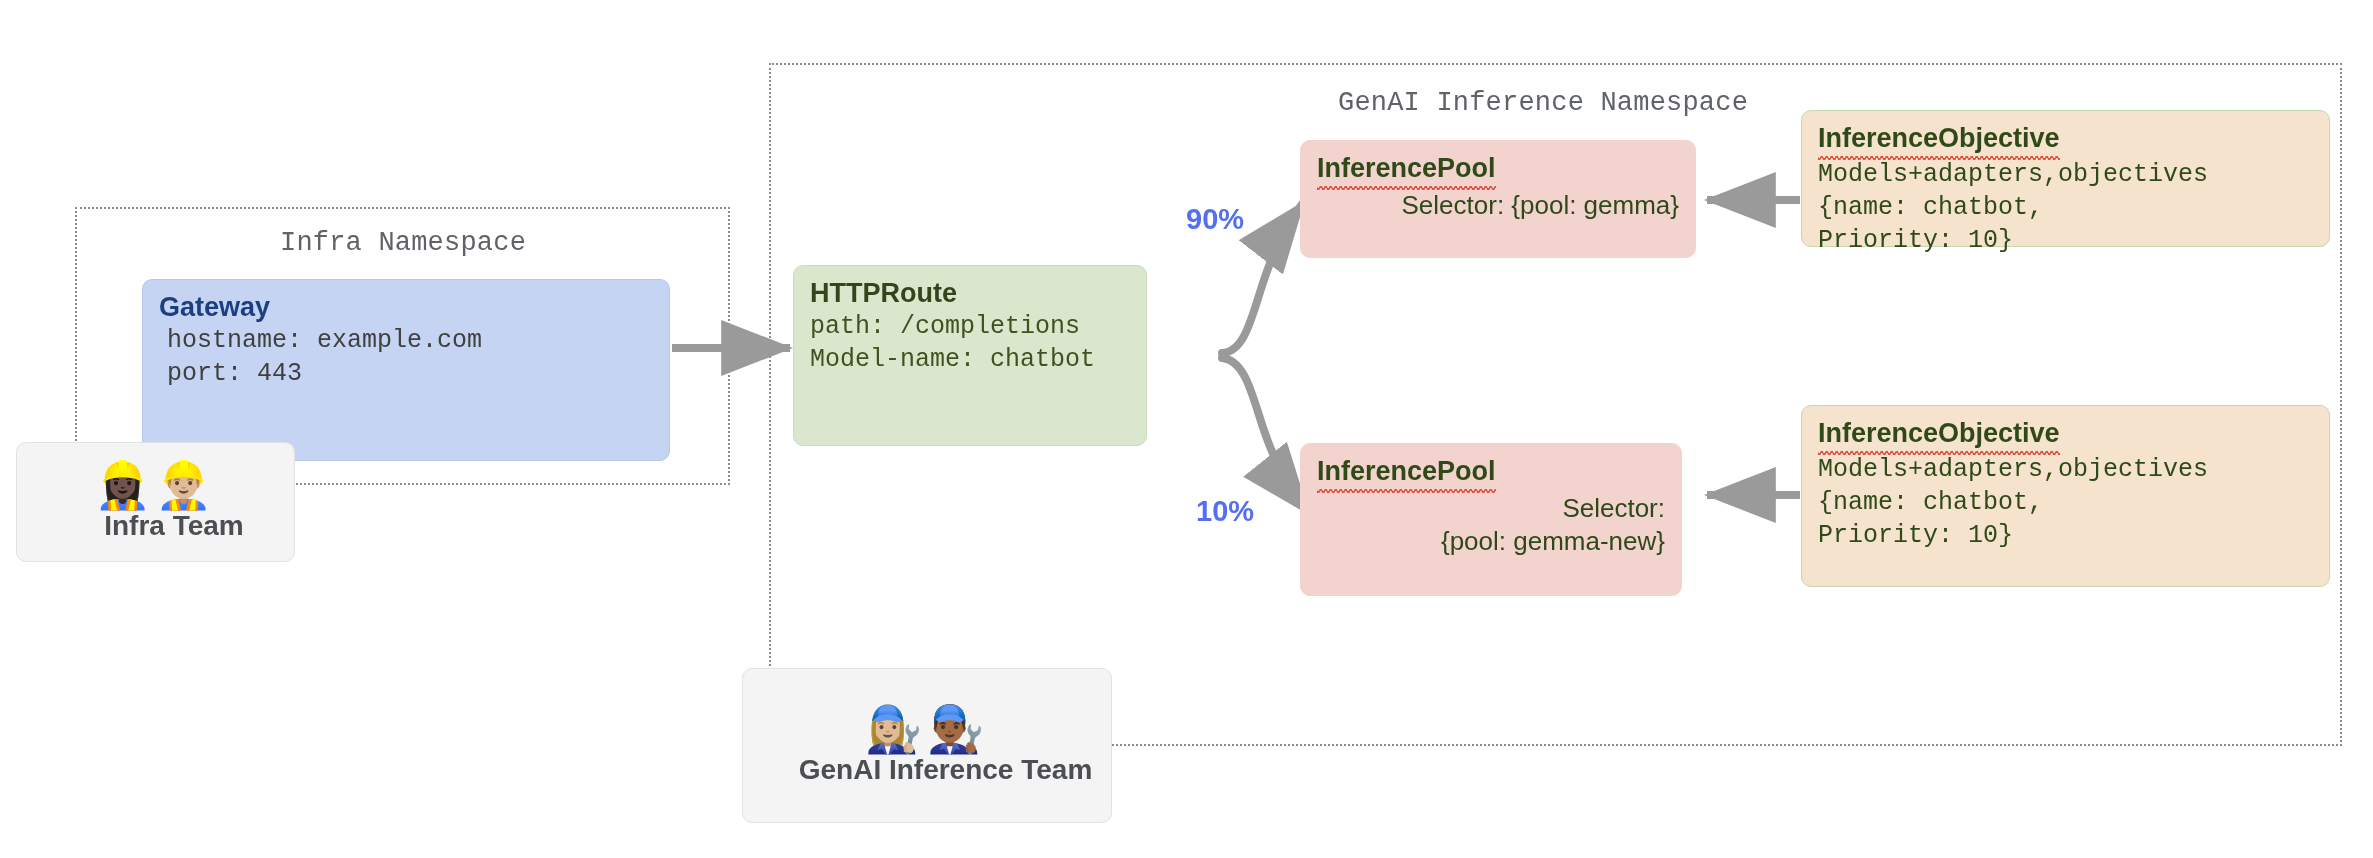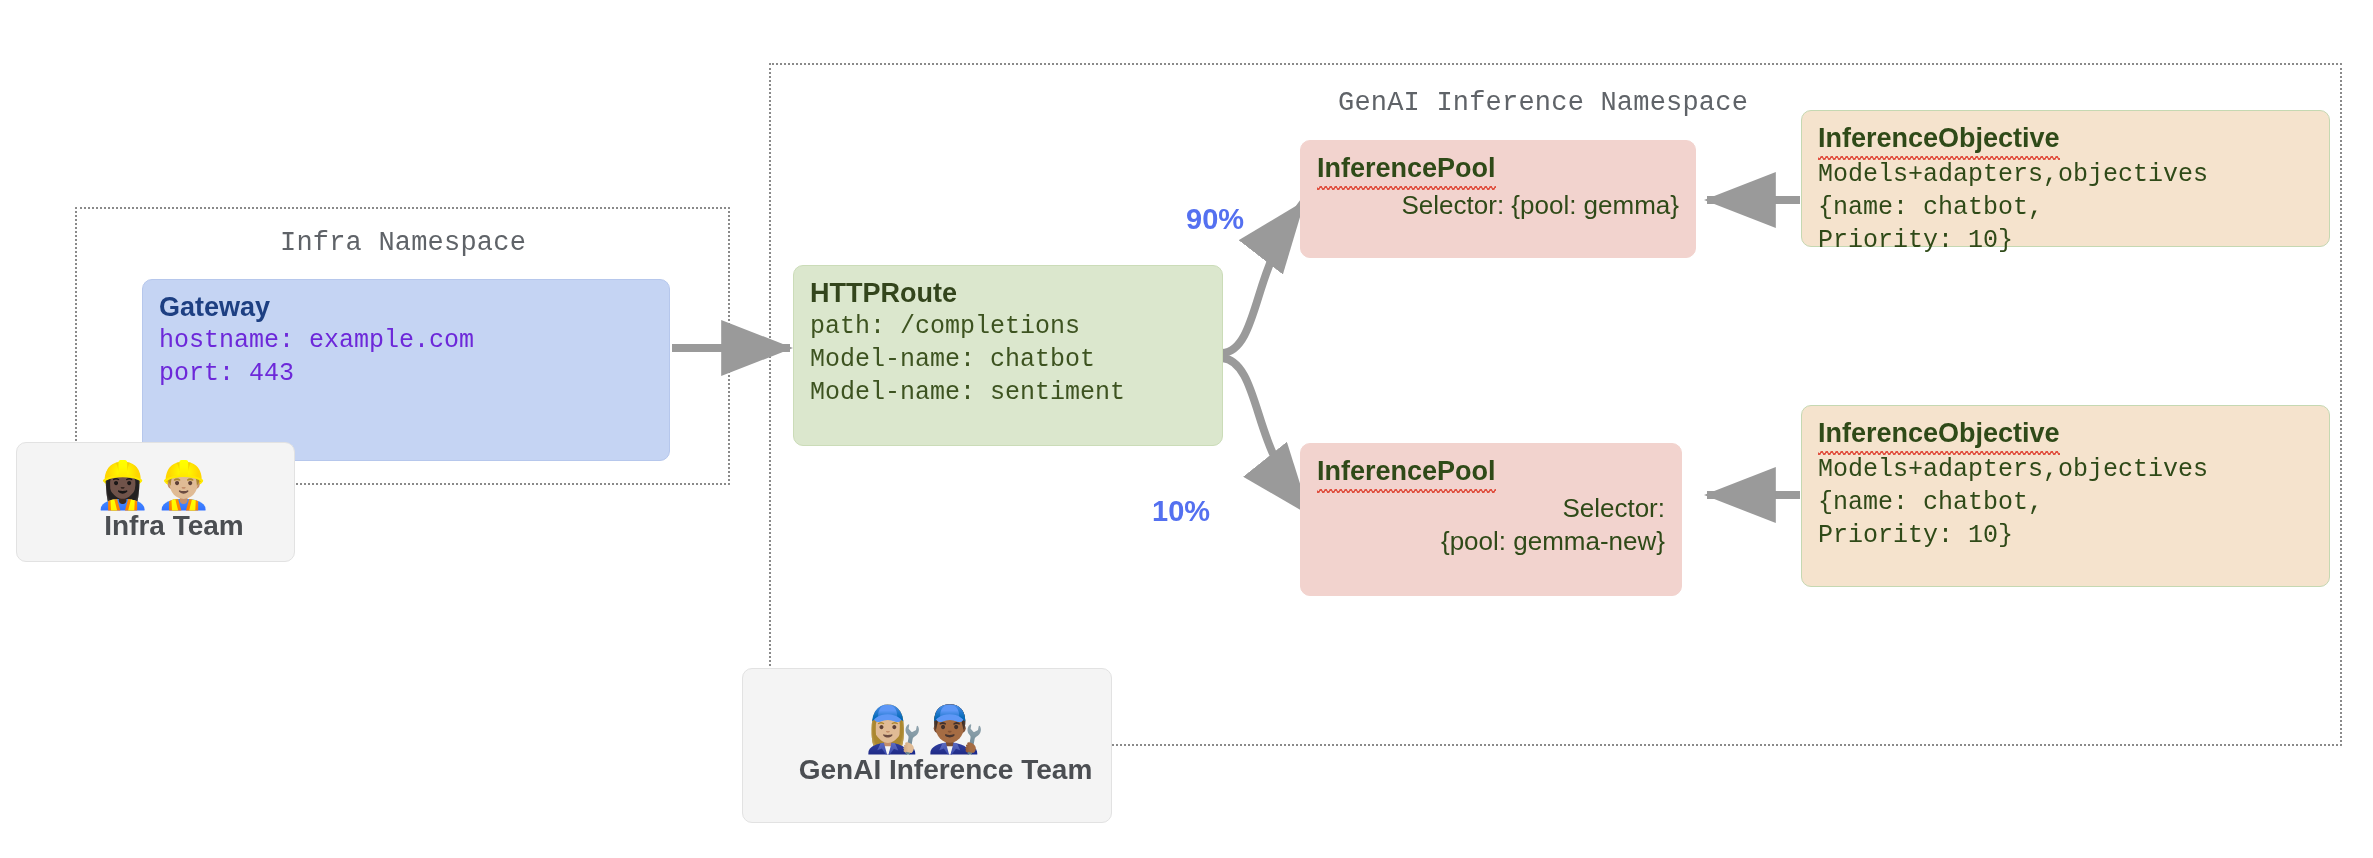--- a/index.html
+++ b/index.html
@@ -61,21 +61,21 @@
     line-height: 1.28;
     white-space: pre;
   }
 
   
   .gateway {
     background: #c5d4f3;
     border: 1px solid #b6c7ec;
   }
   .gateway .card-title { color: #1d3f82; }
-  .gateway .card-line  { color: #6d28d9; }
+  .gateway .card-line  { color: #404040; margin-left: 8px; }
 
   
   .httproute {
     background: #dbe7cd;
     border: 1px solid #cbdcb8;
   }
   .httproute .card-title { color: #33451c; }
   .httproute .card-line  { color: #3d5320; }
 
   
@@ -189,43 +189,42 @@
 
     <line x1="1800" y1="495" x2="1707" y2="495" stroke="#9a9a9a" stroke-width="8" marker-end="url(#arrowhead)"></line>
   </svg>
 
   <div class="card gateway" style="left:142px; top:279px; width:528px; height:182px;">
     <div class="card-title">Gateway</div>
     <div class="card-line">hostname: example.com</div>
     <div class="card-line">port: 443</div>
   </div>
 
-  <div class="card httproute" style="left:793px; top:265px; width:430px; height:181px;">
+  <div class="card httproute" style="left:793px; top:265px; width:354px; height:181px;">
     <div class="card-title">HTTPRoute</div>
     <div class="card-line">path: /completions</div>
     <div class="card-line">Model-name: chatbot</div>
-    <div class="card-line">Model-name: sentiment</div>
   </div>
 
   <div class="card pool" style="left:1300px; top:140px; width:396px; height:118px;">
     <div class="card-title">
       <span class="squiggle">InferencePool</span>
     </div>
     <div class="card-line-sans" style="margin-top:4px;">Selector: {pool: gemma}</div>
   </div>
   <div class="weight-label" style="left:1186px; top:203px;">90%</div>
 
   <div class="card pool" style="left:1300px; top:443px; width:382px; height:153px;">
     <div class="card-title">
       <span class="squiggle">InferencePool</span>
     </div>
     <div class="card-line-sans" style="margin-top:4px;">Selector:</div>
     <div class="card-line-sans">   {pool: gemma-new}</div>
   </div>
-  <div class="weight-label" style="left:1152px; top:495px;">10%</div>
+  <div class="weight-label" style="left:1196px; top:495px;">10%</div>
 
   <div class="card objective" style="left:1801px; top:110px; width:529px; height:137px;">
     <div class="card-title">
       <span class="squiggle">InferenceObjective</span>
     </div>
     <div class="card-line" style="margin-top:3px;">Models+adapters,objectives</div>
     <div class="card-line">{name: chatbot,</div>
     <div class="card-line">Priority: 10}</div>
   </div>
 

